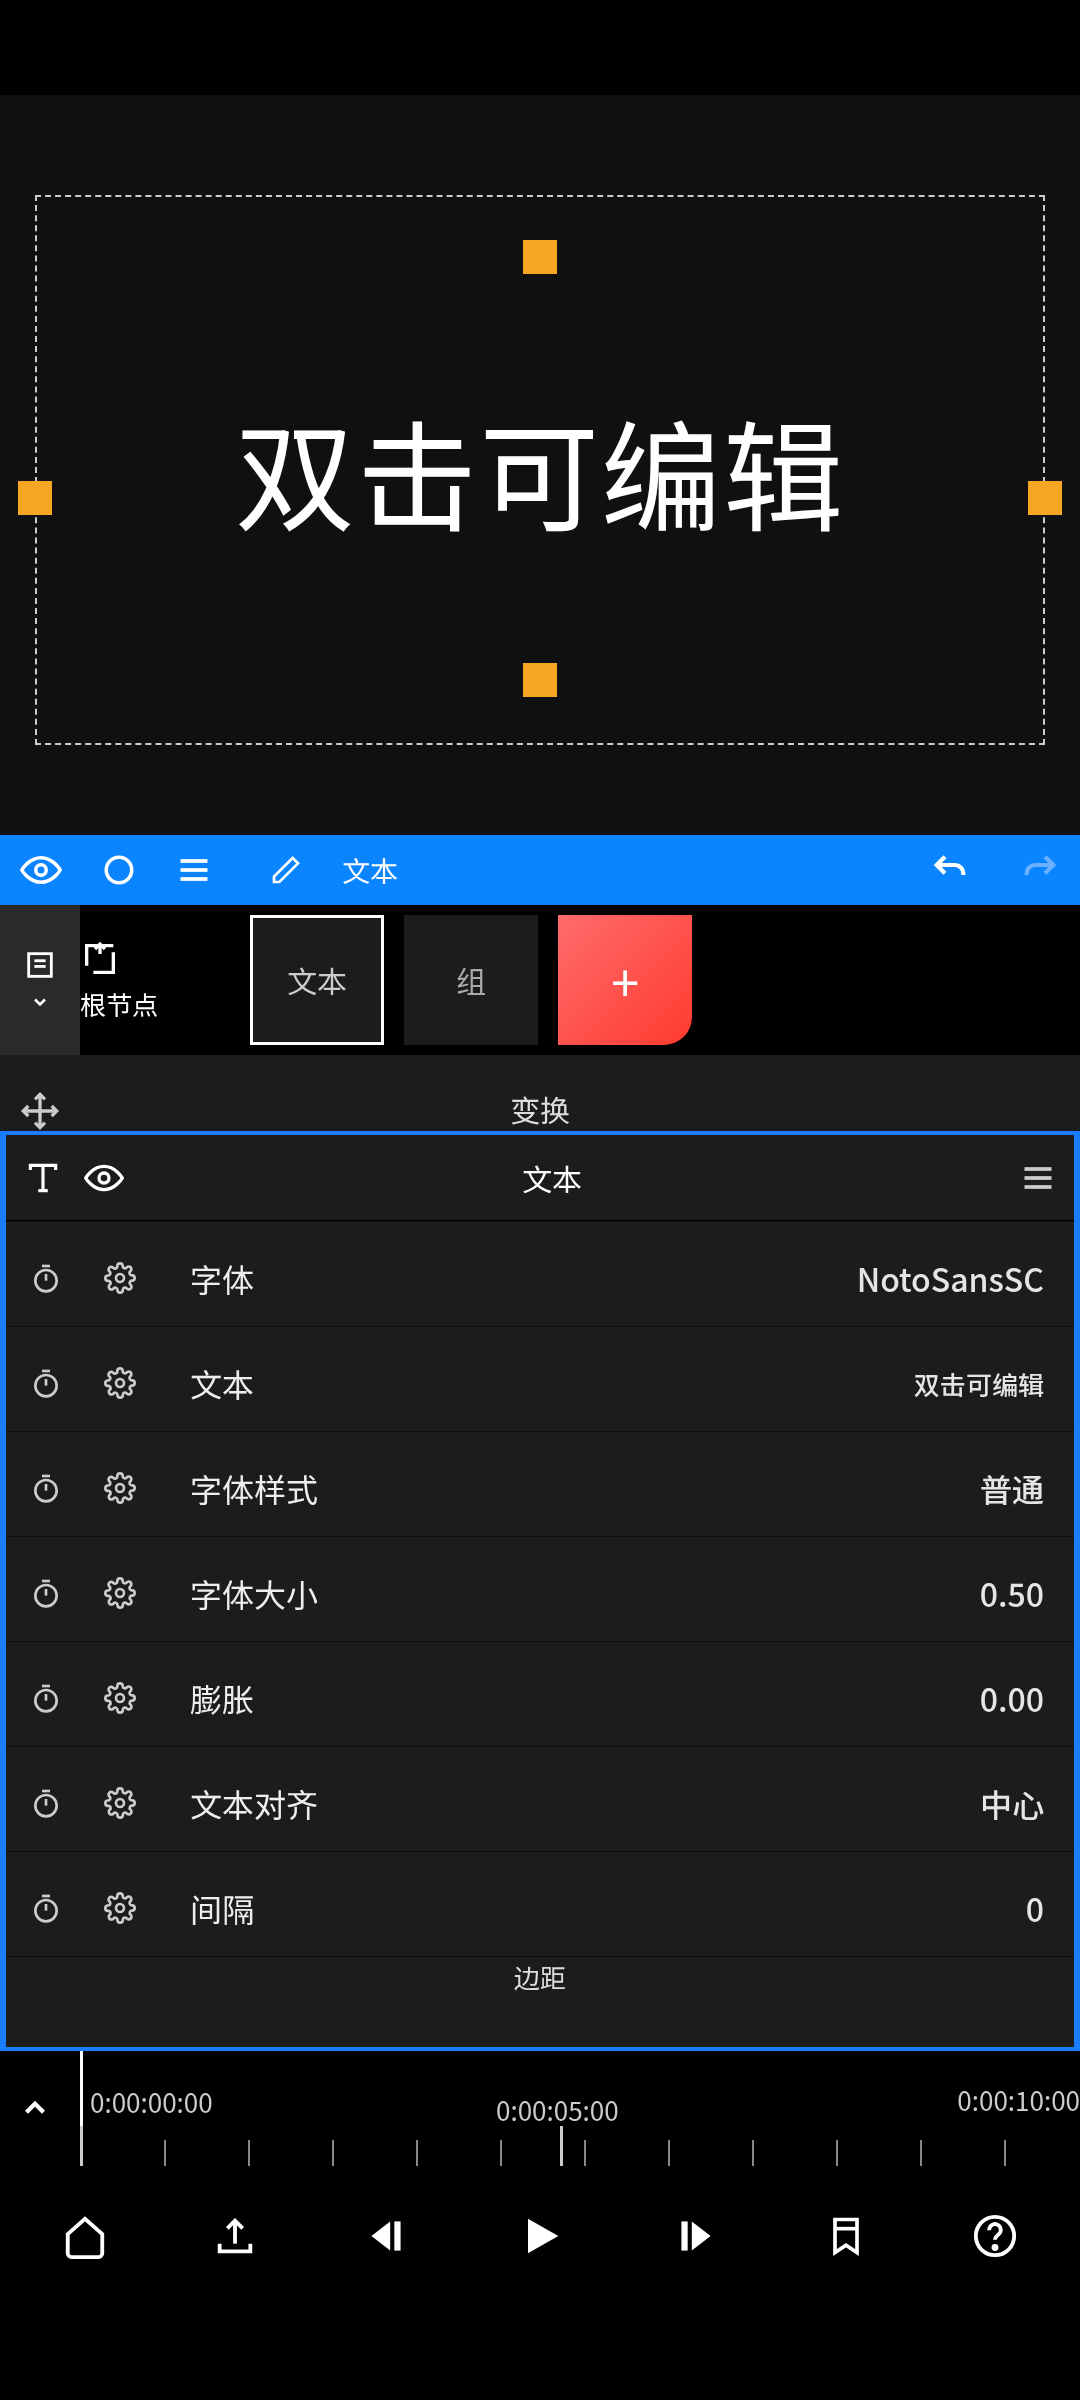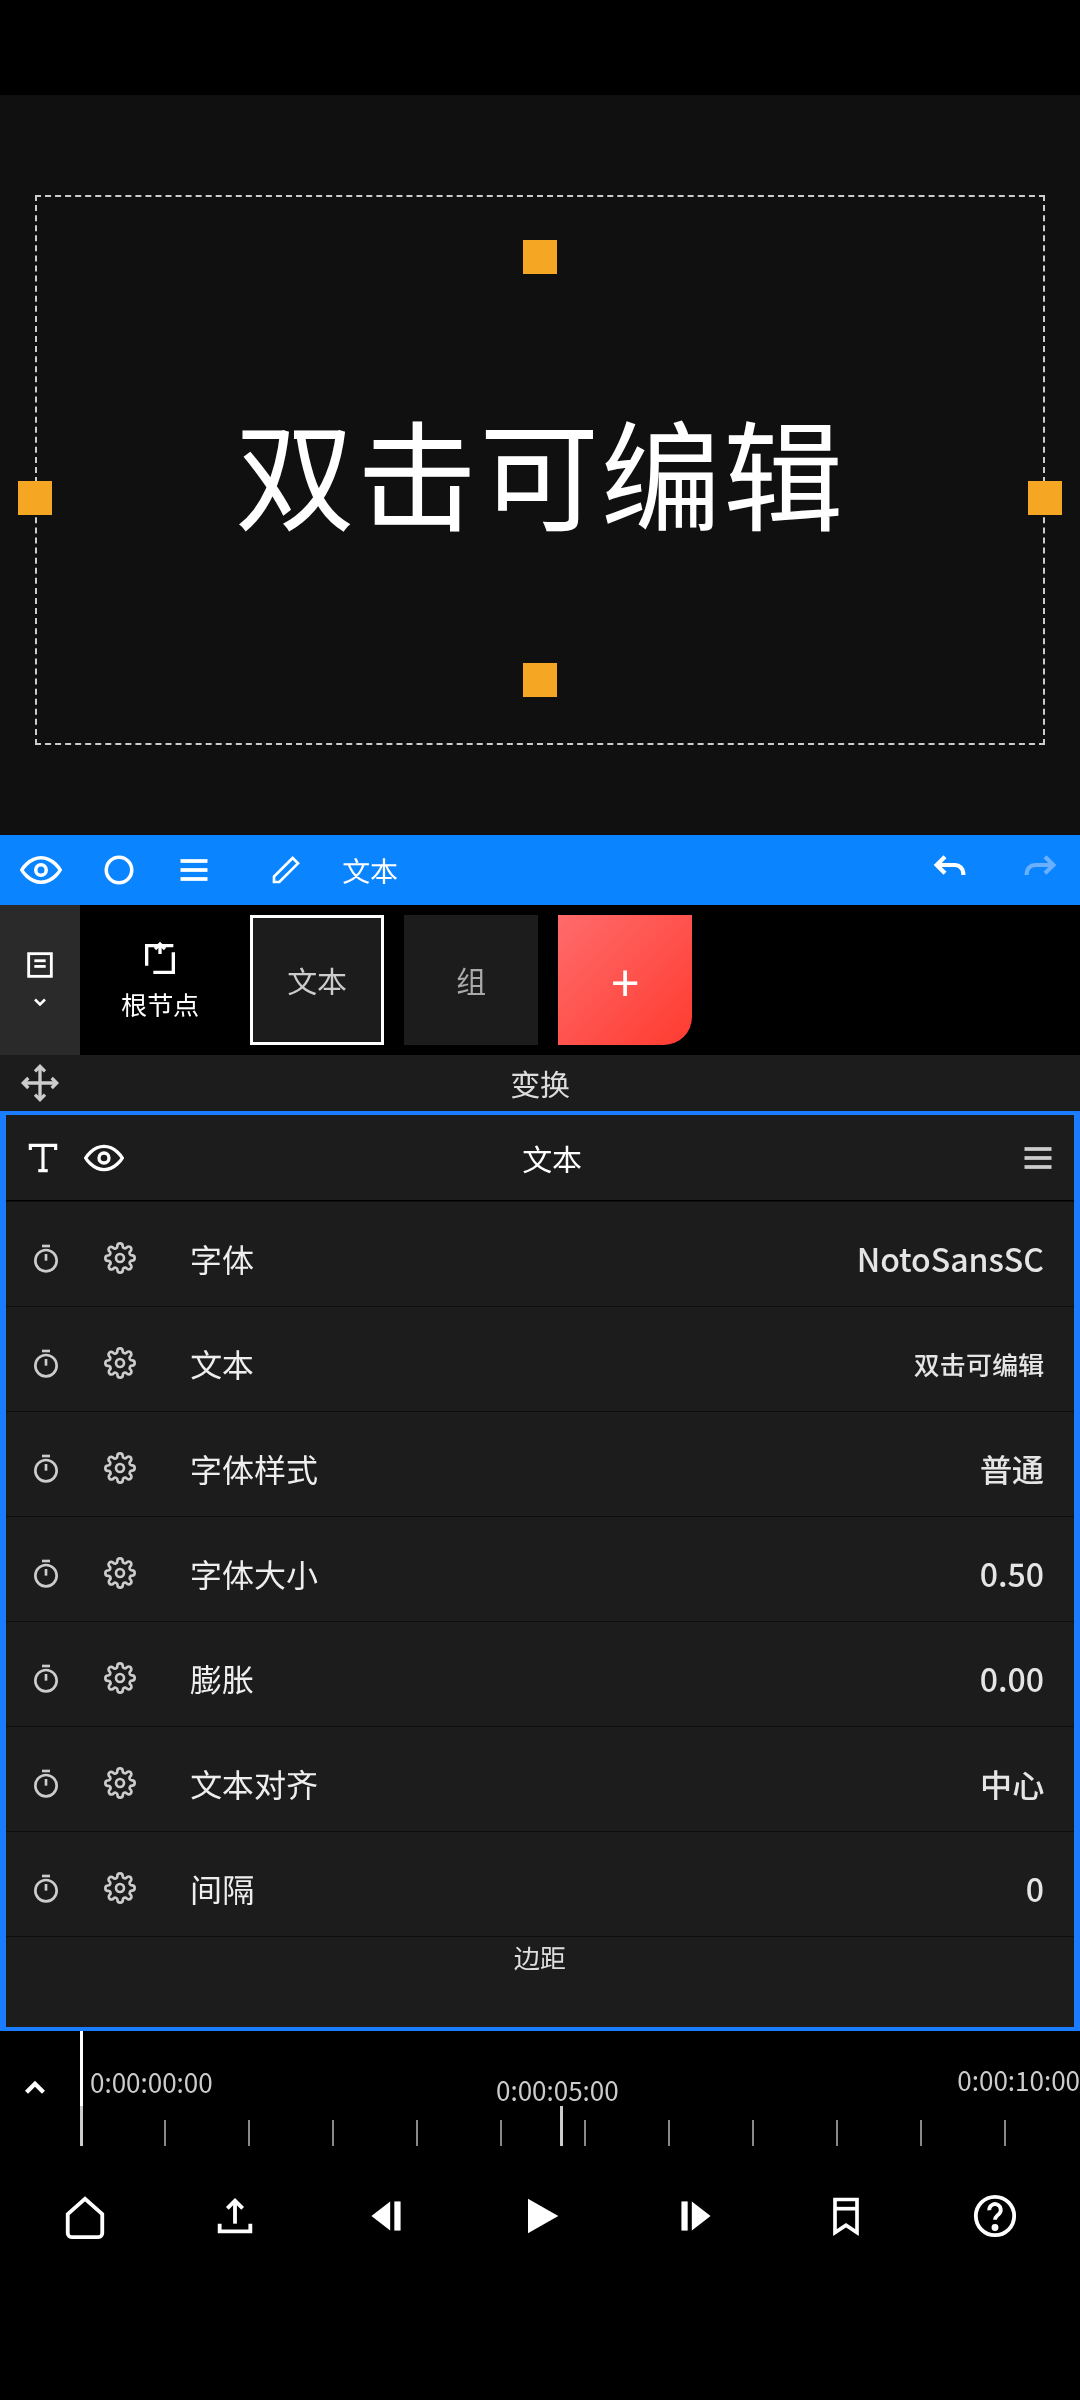--- a/index.html
+++ b/index.html
@@ -75,21 +75,21 @@
   }
   .hier-side {
     width: 80px;
     background: #2a2a2a;
     display:flex; flex-direction:column; align-items:center; justify-content:center;
     gap:10px;
   }
   .hier-root {
     width: 160px;
     background:#000;
-    display:flex; flex-direction:column; align-items:center; justify-content:center;
+    display:flex; flex-direction:column; justify-content:center;
     gap:6px;
   }
   .hier-root .lbl { font-size: 26px; }
   .hier-node {
     width: 134px;
     margin: 10px;
     display:flex; align-items:center; justify-content:center;
     font-size: 30px;
     background:#1c1c1c;
   }
@@ -99,23 +99,23 @@
     width: 134px;
     margin: 10px;
     background: linear-gradient(135deg, #ff6b6b, #ff3b30);
     border-bottom-right-radius: 28px;
     display:flex; align-items:center; justify-content:center;
     font-size: 50px; color:#fff;
   }
 
   
   .transform-row {
-    height: 56px;
+    height: 76px;
     background: #1c1c1c;
-    display:flex; align-items:center;
+    display:flex; align-items:flex-end;
   }
   .transform-row .move-icon {
     width: 80px; display:flex; justify-content:center;
   }
   .transform-row .title {
     flex:1; text-align:center; font-size: 30px; color:#ddd;
     margin-left:-80px;
   }
 
   

